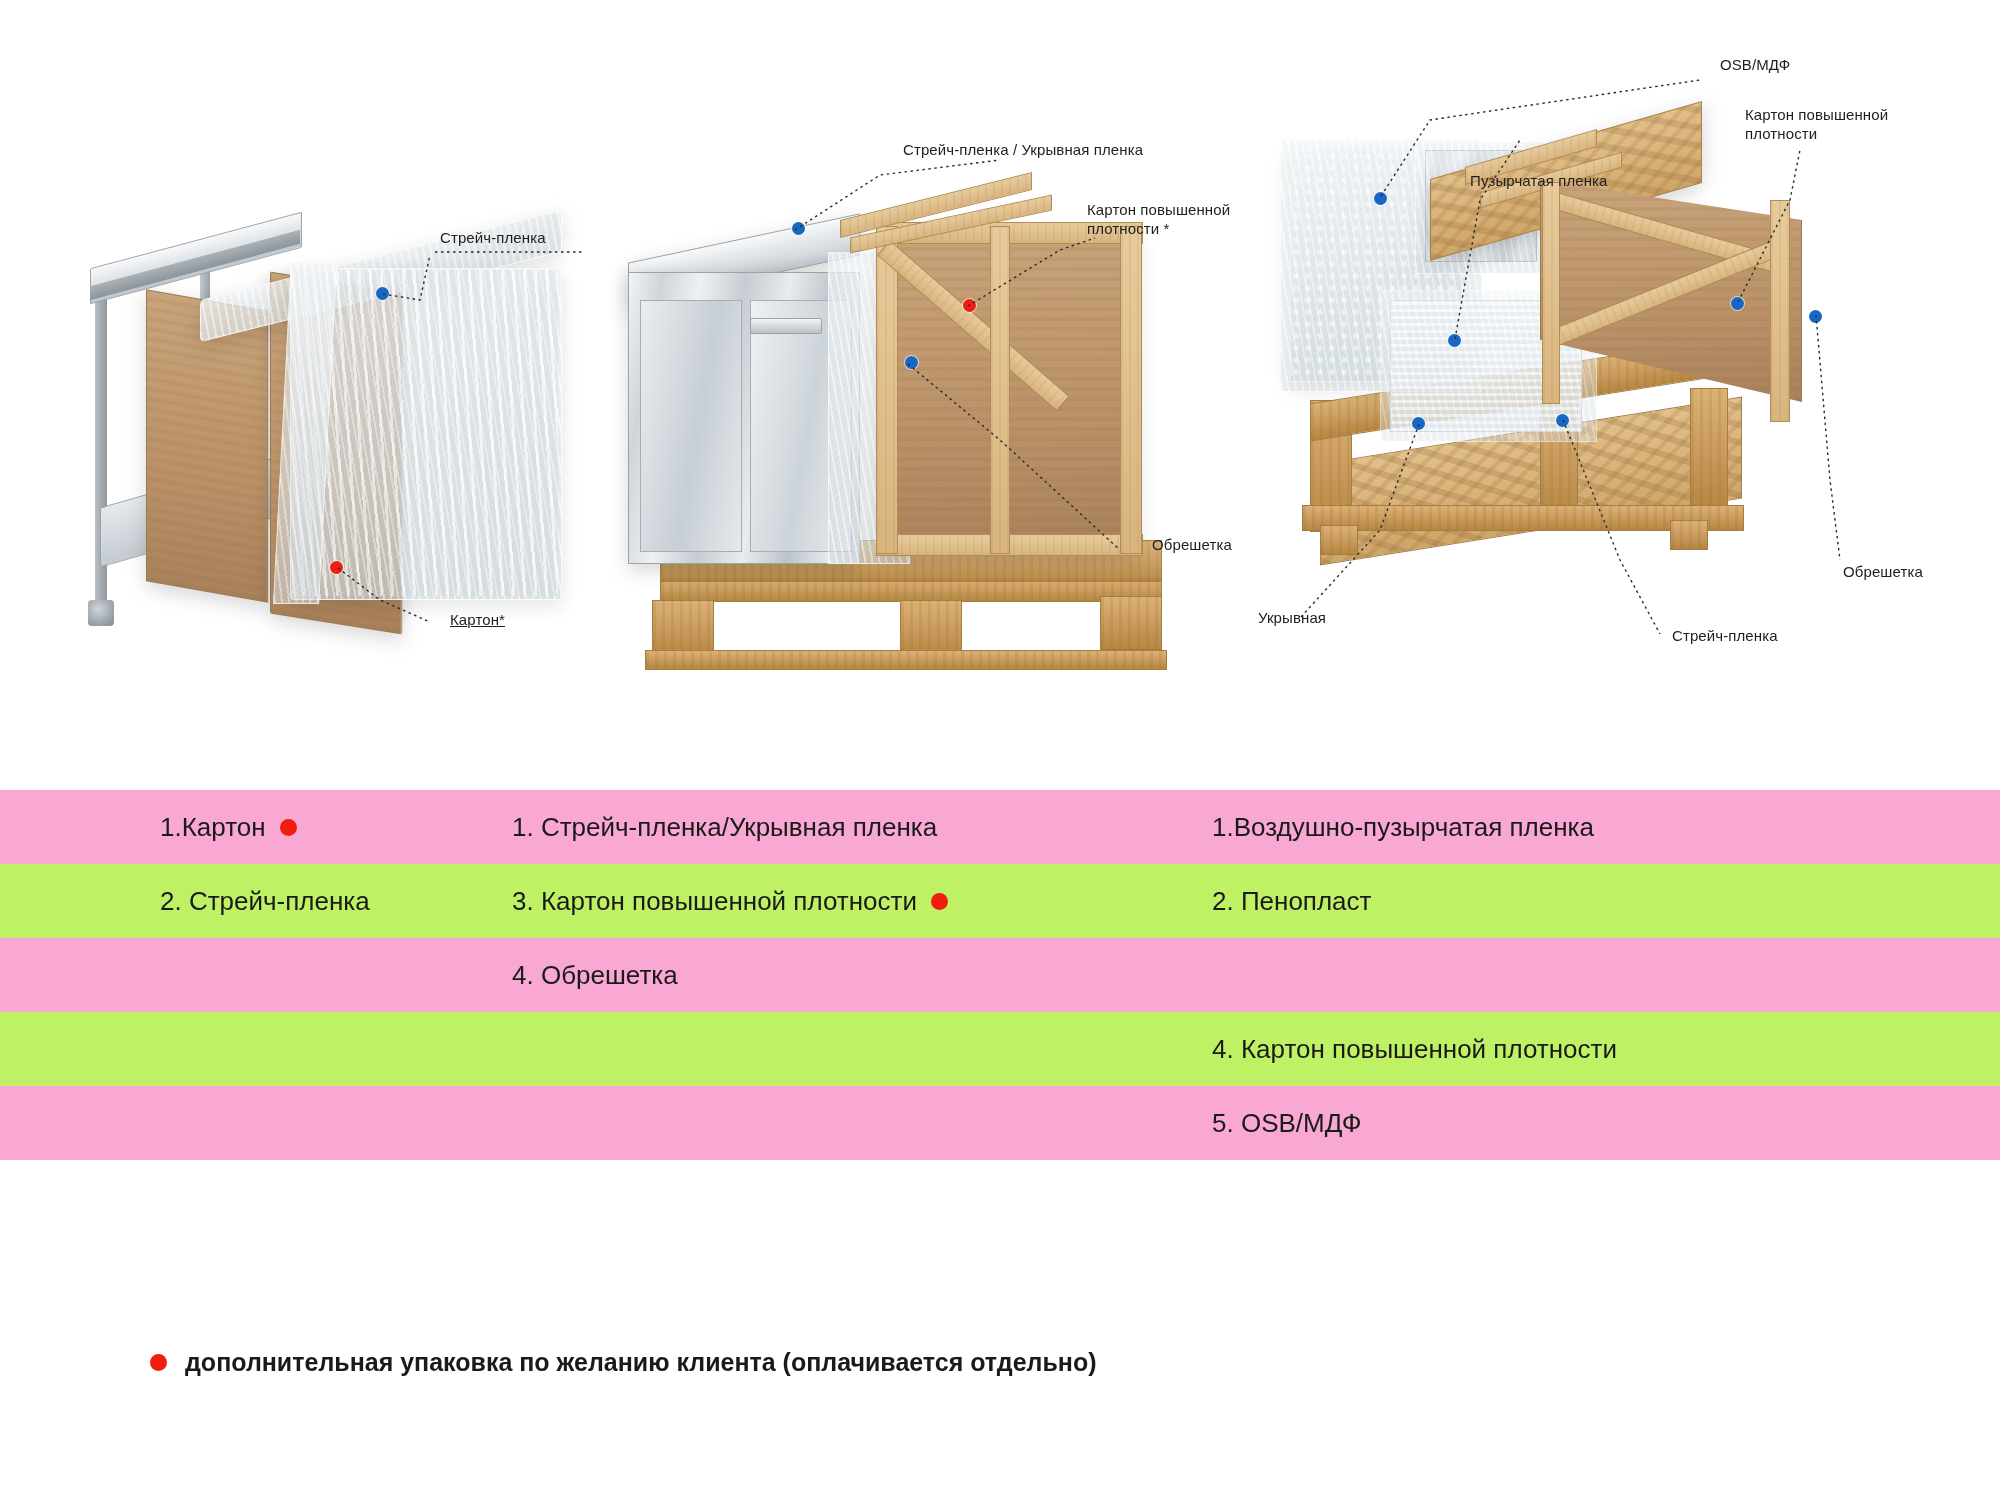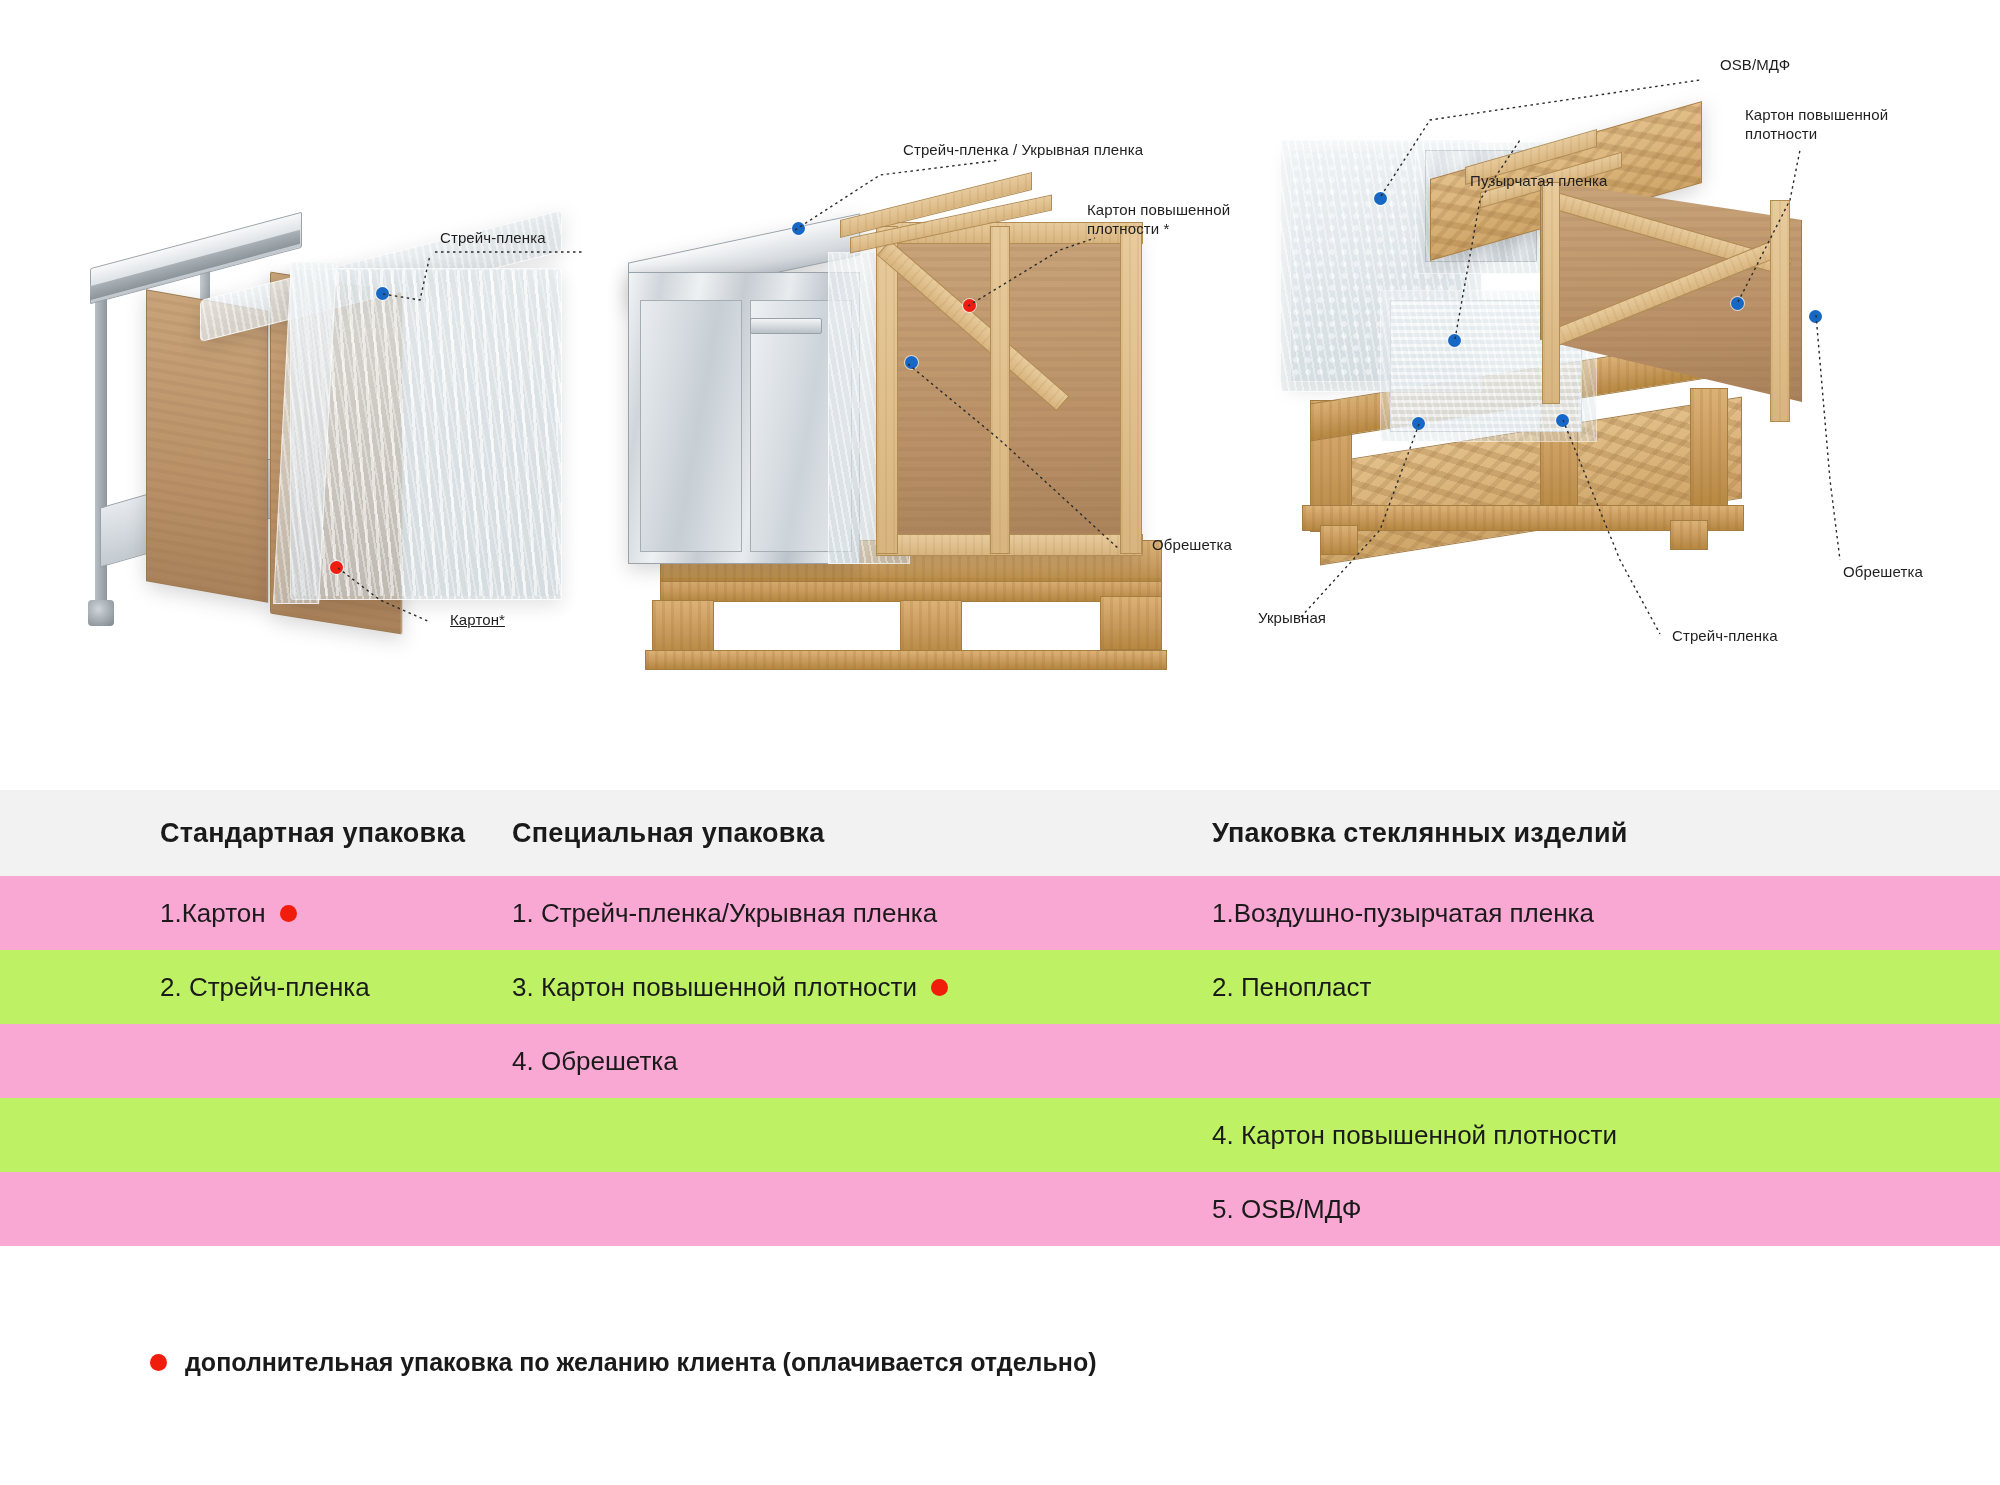--- a/index.html
+++ b/index.html
@@ -292,25 +292,20 @@
   <div class="callout-label" style="left:1745px; top:105px;">Картон повышенной
 плотности</div>
   <div class="callout-label" style="left:1470px; top:123px;margin-top:48px;">Пузырчатая пленка</div>
   <div class="callout-label" style="left:1258px; top:608px;">Укрывная</div>
   <div class="callout-label" style="left:1672px; top:626px;">Стрейч-пленка</div>
   <div class="callout-label" style="left:1843px; top:562px;">Обрешетка</div>
 </div>
 
 <div class="table-wrap">
 
-  <div class="trow head">
-    <div class="tcell c1">Стандартная упаковка</div>
-    <div class="tcell c2">Специальная упаковка</div>
-    <div class="tcell c3">Упаковка стеклянных изделий</div>
-  </div>
 
   <div class="trow even">
     <div class="tcell c1">
       <span>1.Картон</span>
       <span class="reddot"></span>
     </div>
     <div class="tcell c2">
       <span>1. Стрейч-пленка/Укрывная пленка</span>
     </div>
     <div class="tcell c3">

